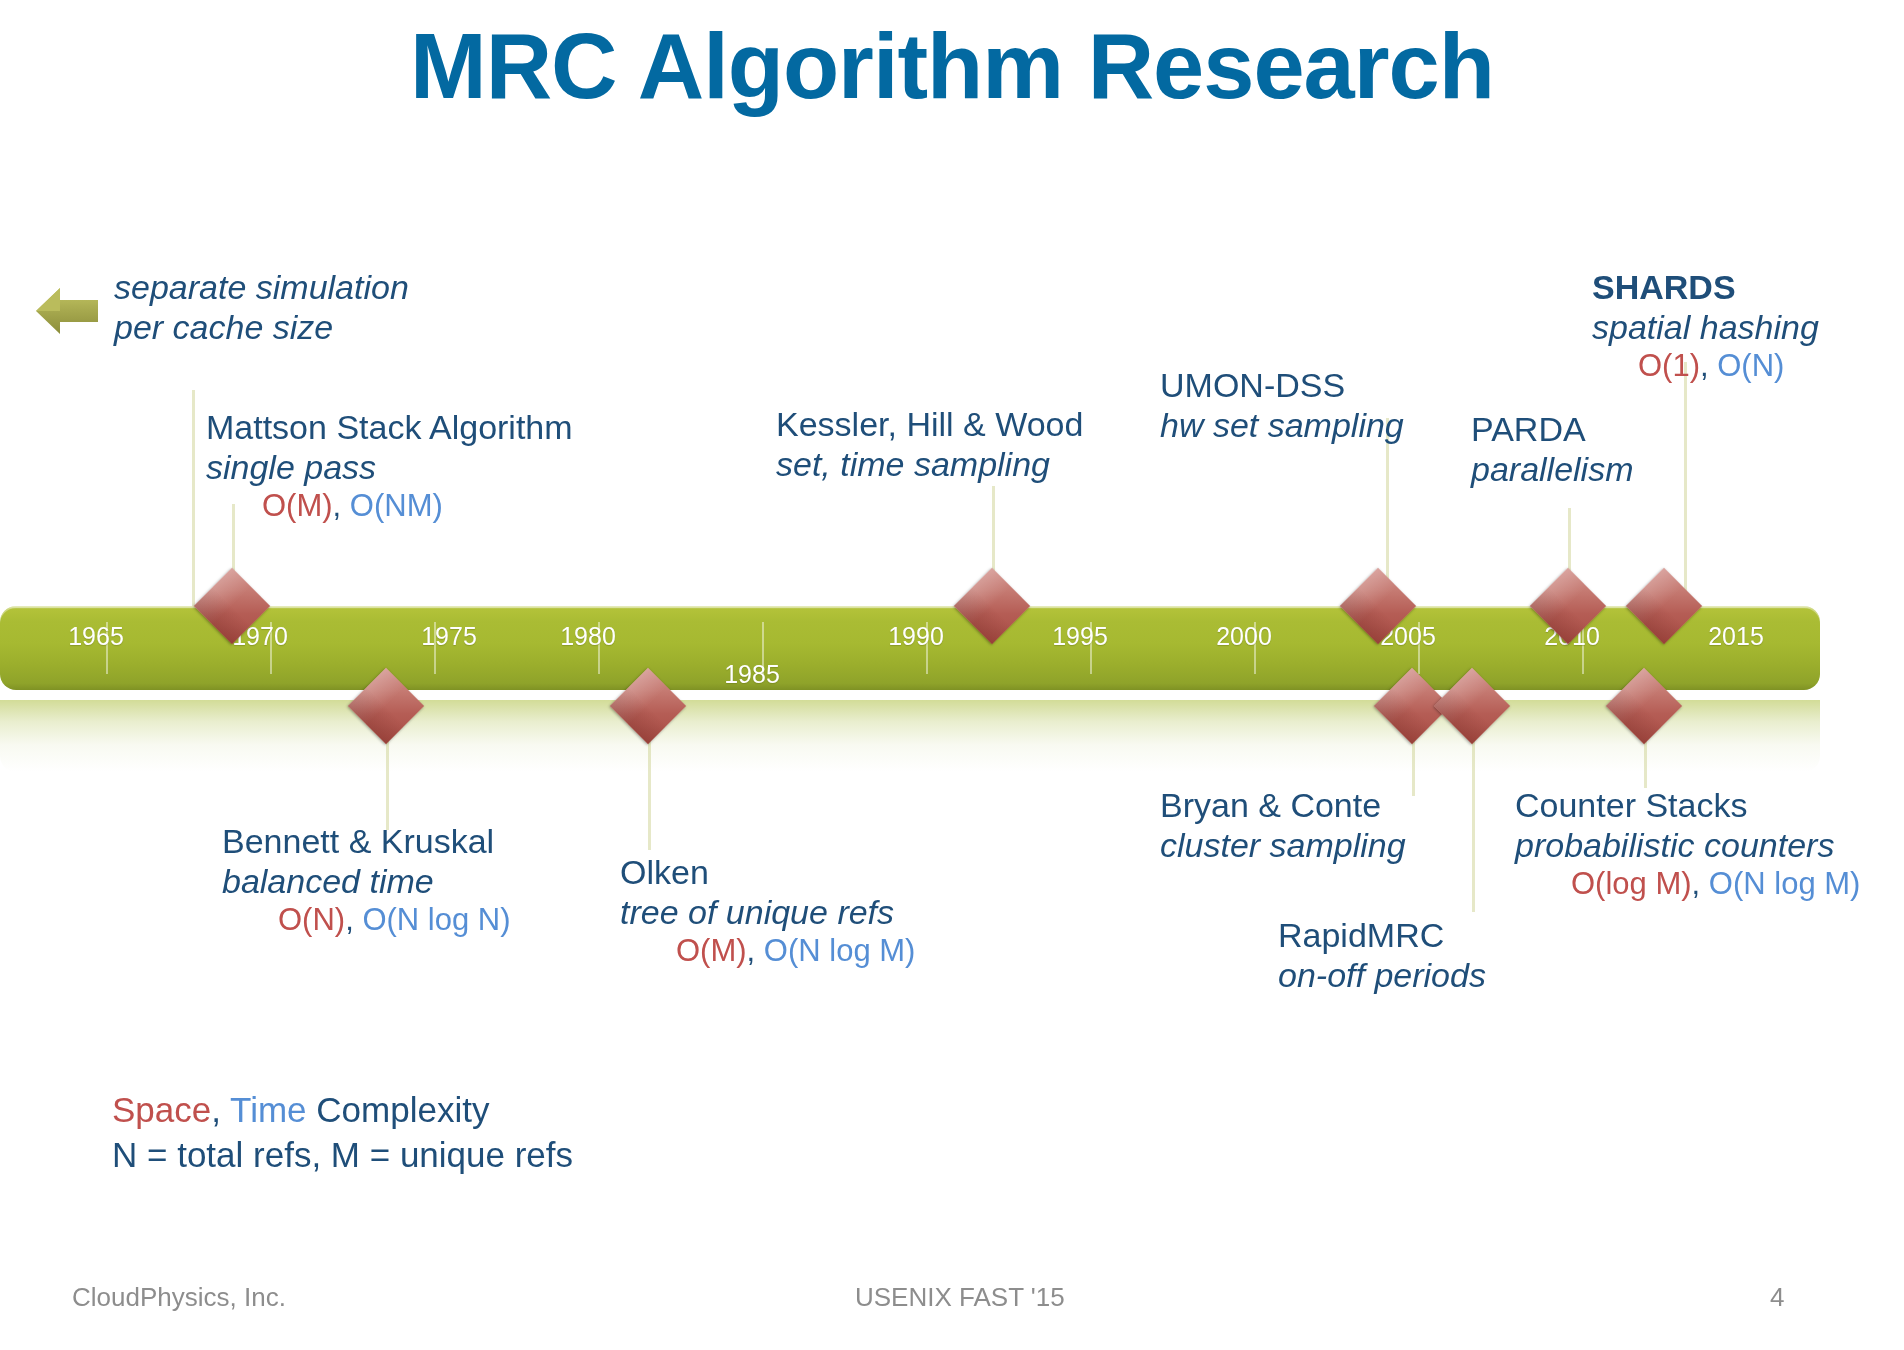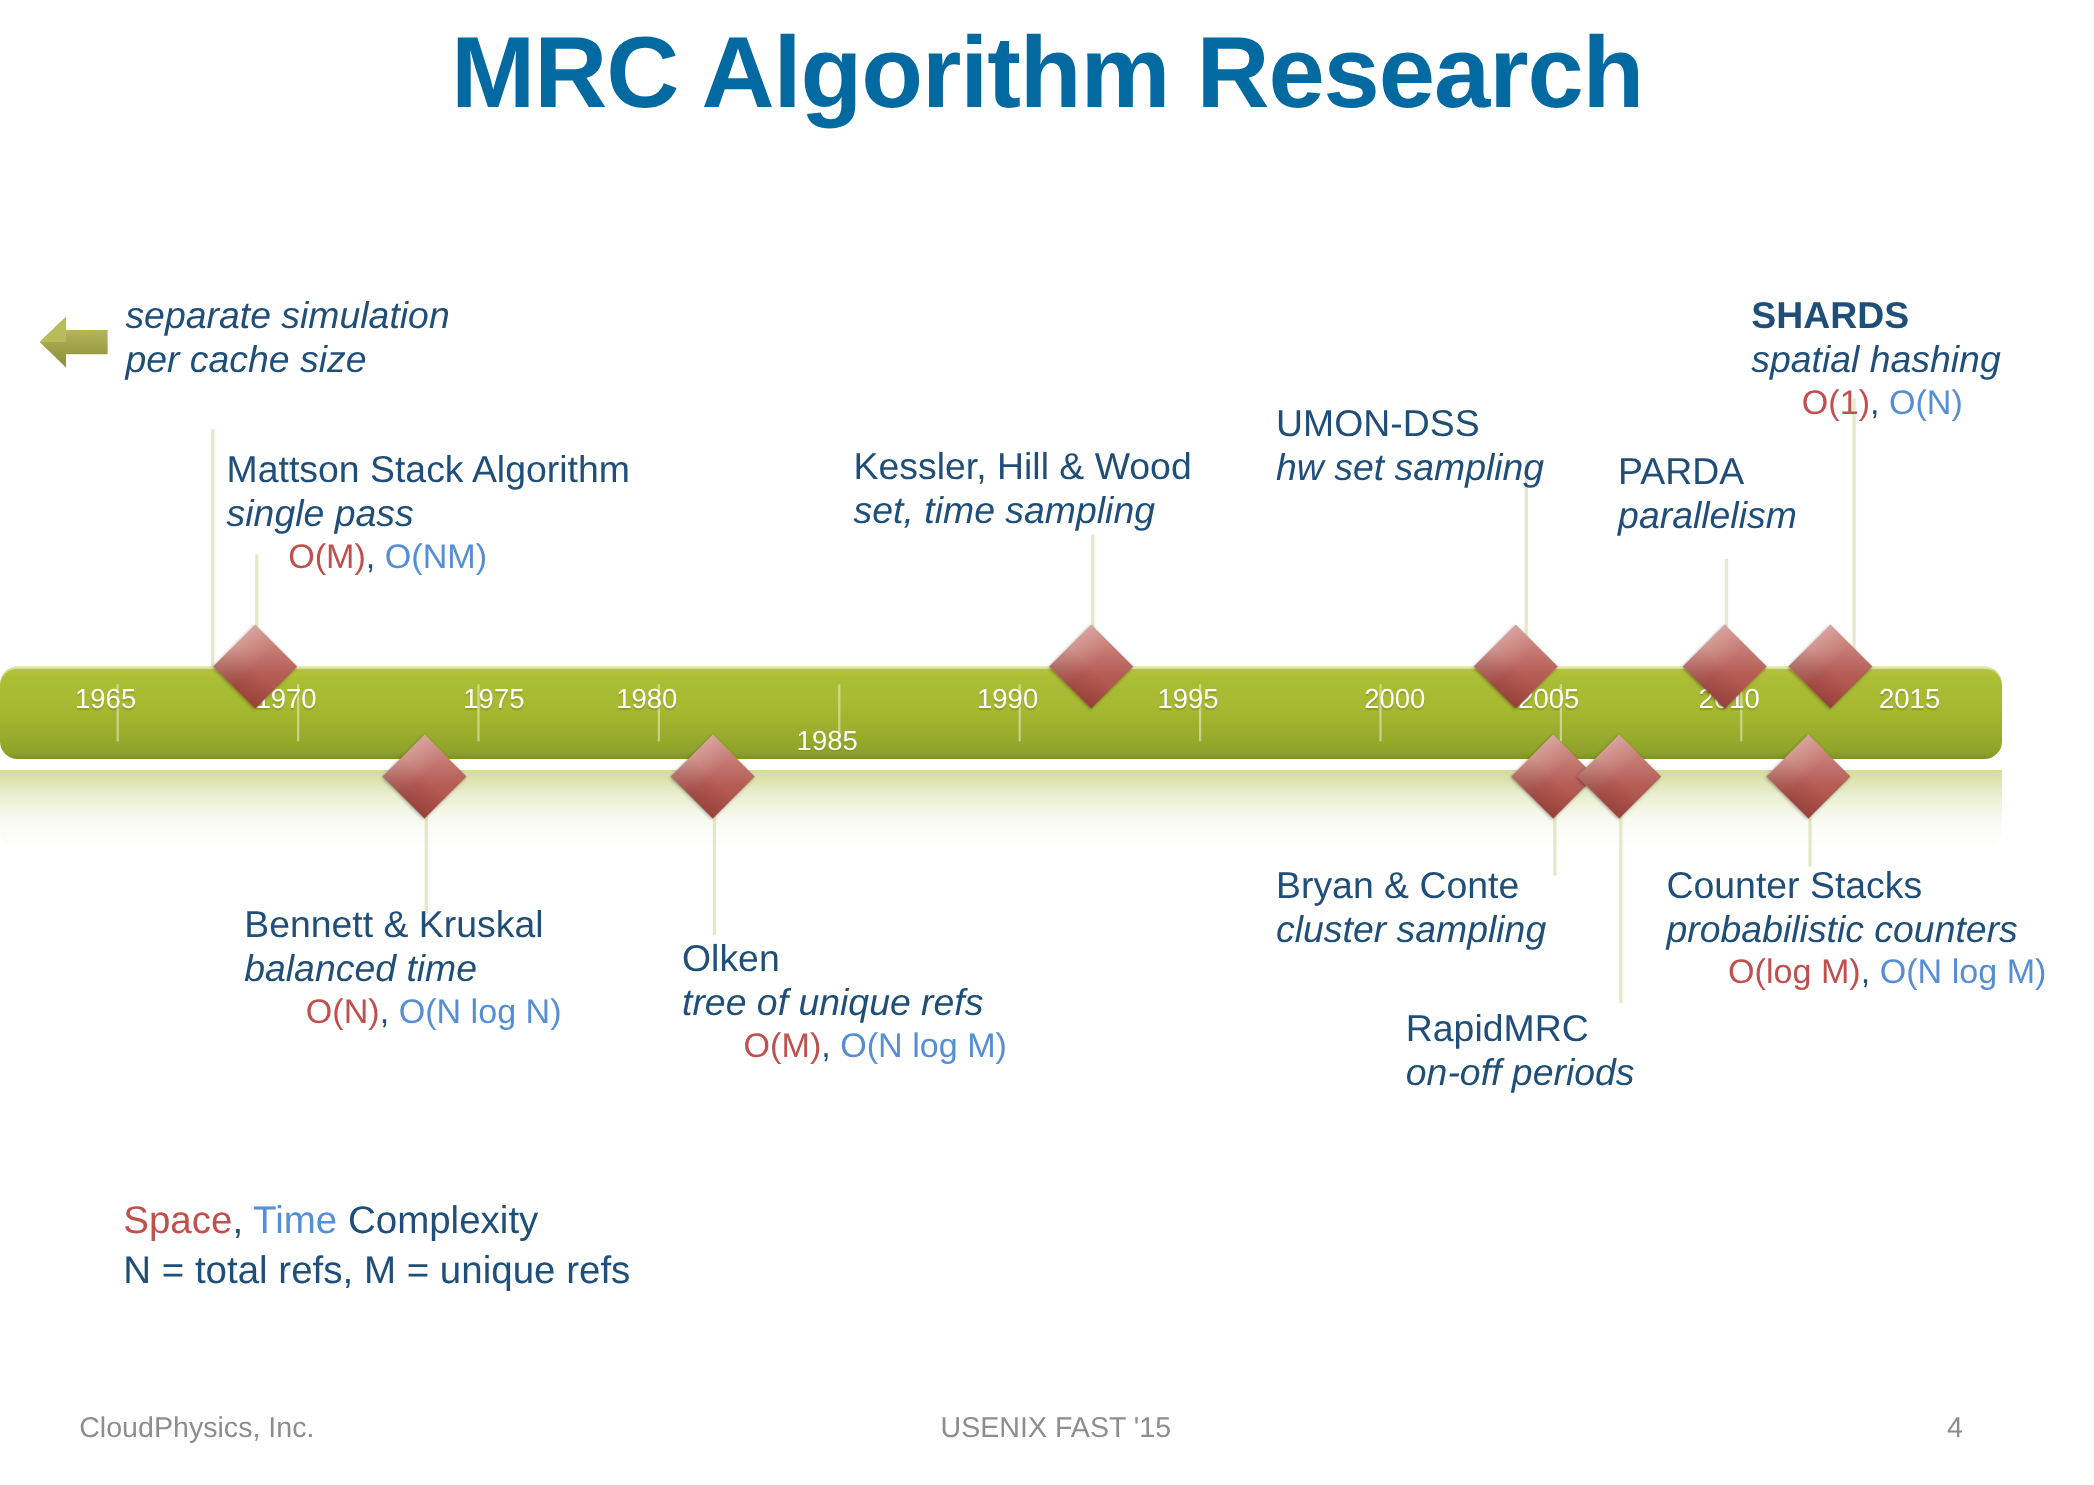--- a/index.html
+++ b/index.html
@@ -233,21 +233,21 @@
   </div>
   <div id="bar-reflection"></div>
 
   <div class="year-label" style="left:96px;">1965</div>
   <div class="year-label" style="left:260px;">1970</div>
   <div class="year-label" style="left:424px;margin-left:25px;">1975</div>
   <div class="year-label" style="left:588px;">1980</div>
   <div class="year-label" style="left:752px;margin-top:38px;">1985</div>
   <div class="year-label" style="left:916px;text-align:center;">1990</div>
   <div class="year-label" style="left:1080px;">1995</div>
-  <div class="year-label" style="left:1244px;margin-left:24px;">2000</div>
+  <div class="year-label" style="left:1244px;">2000</div>
   <div class="year-label" style="left:1408px;">2005</div>
   <div class="year-label" style="left:1572px;">2010</div>
   <div class="year-label" style="left:1736px;">2015</div>
 
   <div class="diamond" style="left:232px;  top:606px;"></div>
   <div class="diamond" style="left:386px;  top:706px;"></div>
   <div class="diamond" style="left:648px;  top:706px;"></div>
   <div class="diamond" style="left:992px;  top:606px;"></div>
   <div class="diamond" style="left:1378px; top:606px;"></div>
   <div class="diamond" style="left:1412px; top:706px;"></div>

